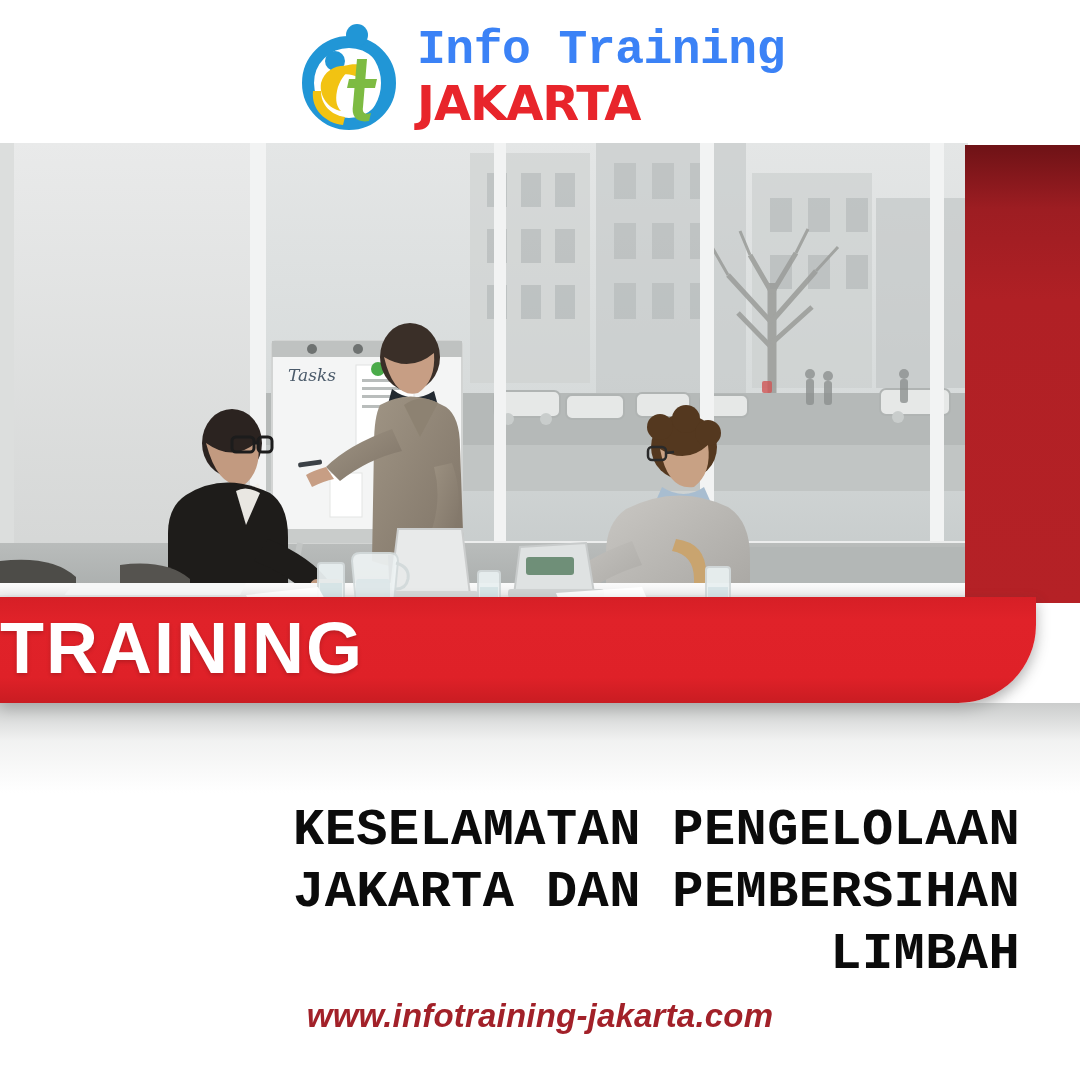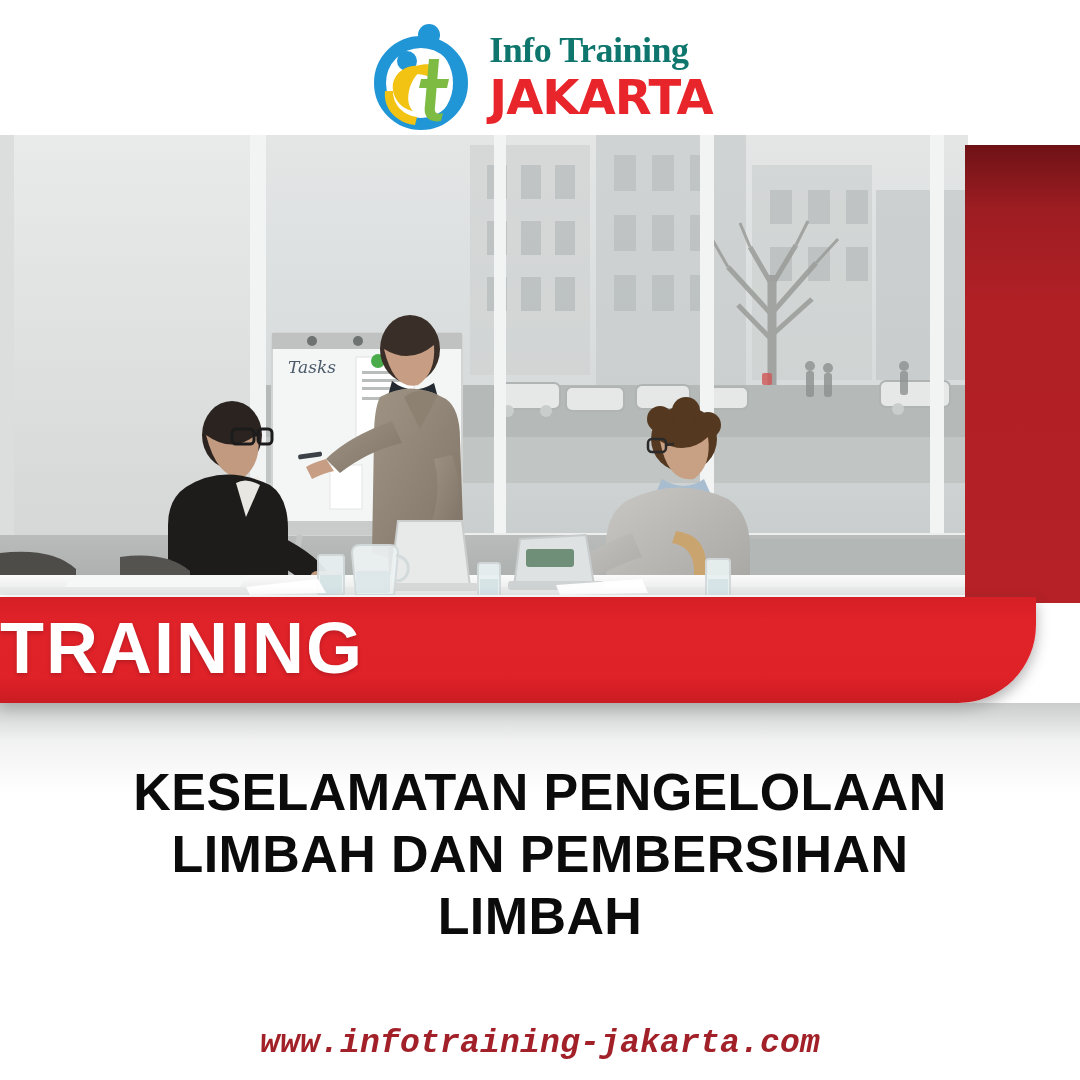--- a/index.html
+++ b/index.html
@@ -32,39 +32,39 @@
   }
   #logo-mark svg { display:block; width:112px; height:112px; }
 
   #logo-words {
     display:flex; flex-direction:column;
     align-items:flex-start;
     line-height:0.94;
     margin-left:-4px;
   }
   #logo-line1 {
-    font-family:Liberation Serif, serif;
+    font-family:Liberation Mono, monospace;
     font-weight:bold;
-    font-size:36px;
-    color:#0f766e;
+    font-size:48px;
+    color:#3b82f6;
     letter-spacing:-0.5px;
   }
   #logo-line2 {
     font-family:"DejaVu Sans", sans-serif;
     font-weight:bold;
     font-size:48px;
     color:#E8252B;
     letter-spacing:-1px;
     margin-top:7px;
   }
 
   
   #photo-area {
     position:absolute;
-    top:135px; left:0;
+    top:143px; left:0;
     width:968px; height:460px;
     overflow:hidden;
     background:#22c55e;
   }
   #photo-svg { display:block; width:968px; height:460px; }
 
   
   #red-strip {
     position:absolute;
     top:145px; left:965px;
@@ -97,39 +97,39 @@
   #under-shade {
     position:absolute;
     top:703px; left:0; width:1080px; height:90px;
     background:linear-gradient(180deg, rgba(160,163,162,0.55) 0%, rgba(200,202,201,0.25) 42%, rgba(255,255,255,0) 100%);
     pointer-events:none;
   }
 
   
   #title {
     position:absolute;
-    top:762px; left:60px;
+    top:800px; left:60px;
     width:960px;
-    text-align:center;
+    text-align:right;
     color:#0b0b0b;
-    font-family:Liberation Sans, sans-serif;
+    font-family:Liberation Mono, monospace;
     font-weight:bold;
     font-size:52px;
     line-height:1.19;
     letter-spacing:0.4px;
   }
   #title .tline { display:block; white-space:nowrap; }
 
   
   #site-url {
     position:absolute;
-    top:1025px; left:0; width:1080px;
+    top:997px; left:0; width:1080px;
     text-align:center;
     color:#A22129;
-    font-family:Liberation Mono, monospace;
+    font-family:Liberation Sans, sans-serif;
     font-style:italic;
     font-weight:bold;
     font-size:33px;
     letter-spacing:0.2px;
   }
 </style>
 </head>
 <body>
 
 <div id="poster">
@@ -409,19 +409,19 @@
 
   <div id="red-strip"></div>
 
   <div id="banner">
     <span id="banner-text">TRAINING</span>
   </div>
   <div id="under-shade"></div>
 
   <div id="title">
     <span class="tline">KESELAMATAN PENGELOLAAN</span>
-    <span class="tline">LIMBAH DAN PEMBERSIHAN</span>
+    <span class="tline">JAKARTA DAN PEMBERSIHAN</span>
     <span class="tline">LIMBAH</span>
   </div>
 
   <div id="site-url">www.infotraining-jakarta.com</div>
 
 </div>
 
 </body></html>

